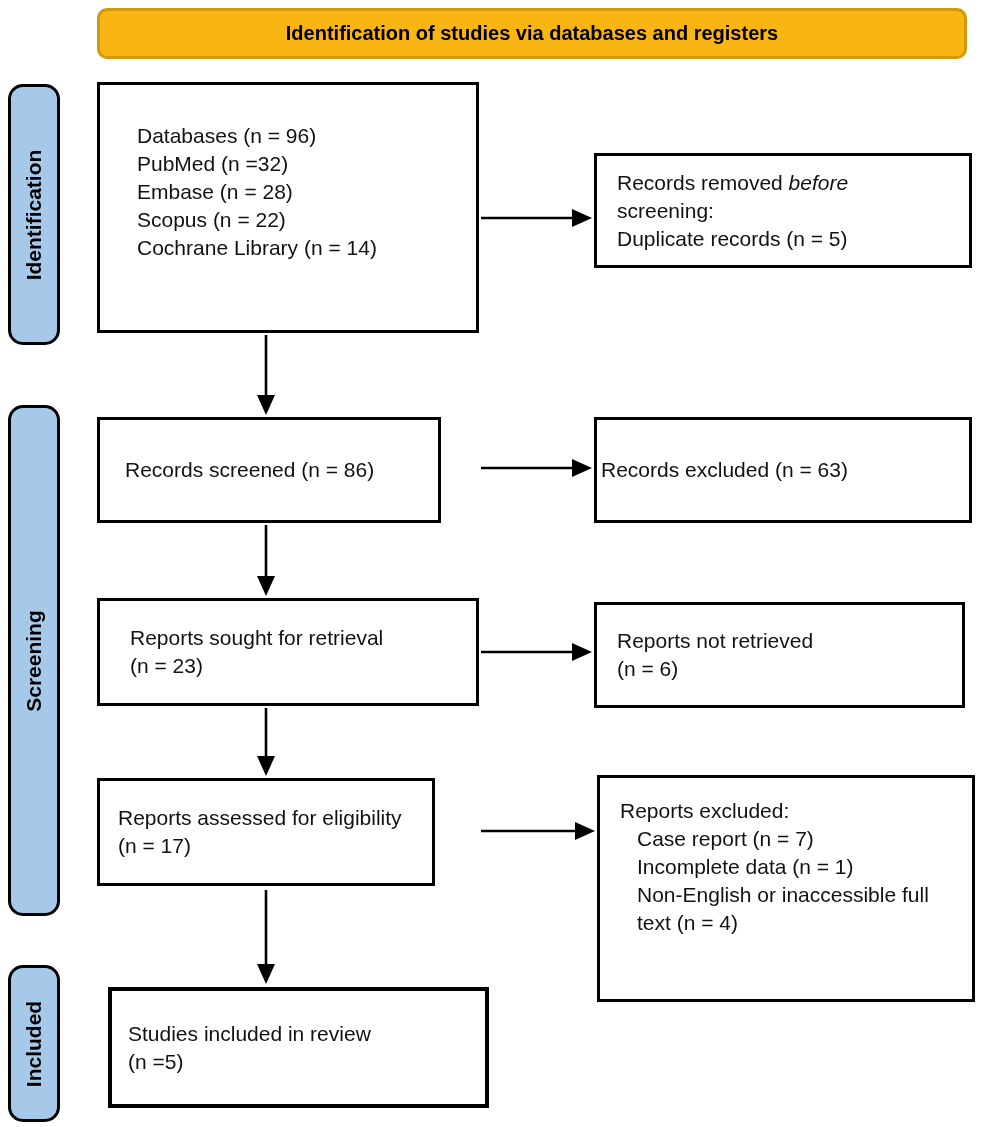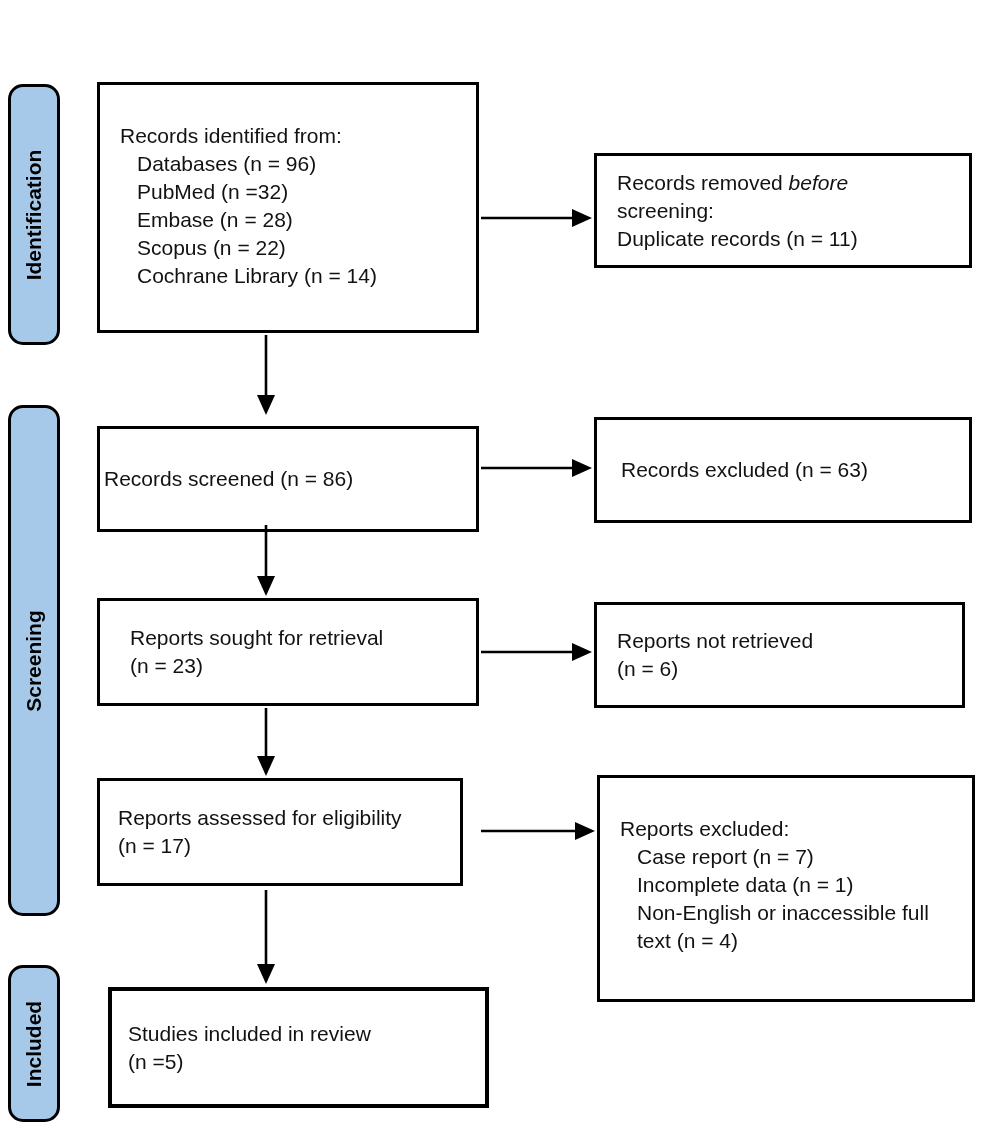--- a/index.html
+++ b/index.html
@@ -73,69 +73,71 @@
   .box.center-v {
     display: flex;
     flex-direction: column;
     justify-content: center;
   }
   .indent { margin-left: 17px; }
   .italic { font-style: italic; }
 
   .box-identified       { left: 97px;  top: 82px;  width: 382px; height: 251px; padding: 37px 8px 8px 20px; }
   .box-removed          { left: 594px; top: 153px; width: 378px; height: 115px; padding-left: 20px; padding-right: 12px; }
-  .box-screened         { left: 97px;  top: 426px; width: 382px; height: 106px; padding-left: 4px; }
-  .box-excluded         { left: 594px; top: 417px; width: 378px; height: 106px; padding-left: 24px; }
+  .box-screened         { left: 97px;  top: 417px; width: 344px; height: 106px; padding-left: 25px; }
+  .box-excluded         { left: 594px; top: 417px; width: 378px; height: 106px; padding-left: 4px; }
   .box-sought           { left: 97px;  top: 598px; width: 382px; height: 108px; padding-left: 30px; }
   .box-not-retrieved    { left: 594px; top: 602px; width: 371px; height: 106px; padding-left: 20px; }
-  .box-assessed         { left: 97px;  top: 778px; width: 366px; height: 108px; padding-left: 18px; }
-  .box-reports-excluded { left: 597px; top: 775px; width: 378px; height: 227px; padding: 37px 12px 8px 20px; }
+  .box-assessed         { left: 97px;  top: 778px; width: 338px; height: 108px; padding-left: 18px; }
+  .box-reports-excluded { left: 597px; top: 775px; width: 378px; height: 227px; padding: 19px 12px 8px 20px; }
   .box-included         { left: 108px; top: 987px; width: 381px; height: 121px; padding-left: 16px; border-width: 4px; }
 
   
   .arrows {
     position: absolute;
     left: 0; top: 0;
     width: 986px; height: 1127px;
     pointer-events: none;
   }
   .arrows line { stroke: #000; stroke-width: 2.6px; }
   .arrows polygon { fill: #000; }
 </style>
 </head>
 <body>
 
 <div class="canvas">
 
+  <div class="banner">
+    <span>Identification of studies via databases and registers</span>
+  </div>
 
   <div class="side side-identification">
     <span class="vtext">Identification</span>
   </div>
   <div class="side side-screening">
     <span class="vtext">Screening</span>
   </div>
   <div class="side side-included">
     <span class="vtext">Included</span>
   </div>
 
   <div class="box box-identified">
-    <div>Records identified from:</div>
     <div class="indent">Databases (n = 96)</div>
     <div class="indent">PubMed (n =32)</div>
     <div class="indent">Embase (n = 28)</div>
     <div class="indent">Scopus (n = 22)</div>
     <div class="indent">Cochrane Library (n = 14)</div>
   </div>
 
   <div class="box box-removed center-v">
     <div>
       <span>Records removed </span><span class="italic">before</span>
     </div>
     <div>screening:</div>
-    <div>Duplicate records (n = 11)</div>
+    <div>Duplicate records (n = 5)</div>
   </div>
 
   <div class="box box-screened center-v">
     <div>Records screened (n = 86)</div>
   </div>
 
   <div class="box box-excluded center-v">
     <div>Records excluded (n = 63)</div>
   </div>
 

